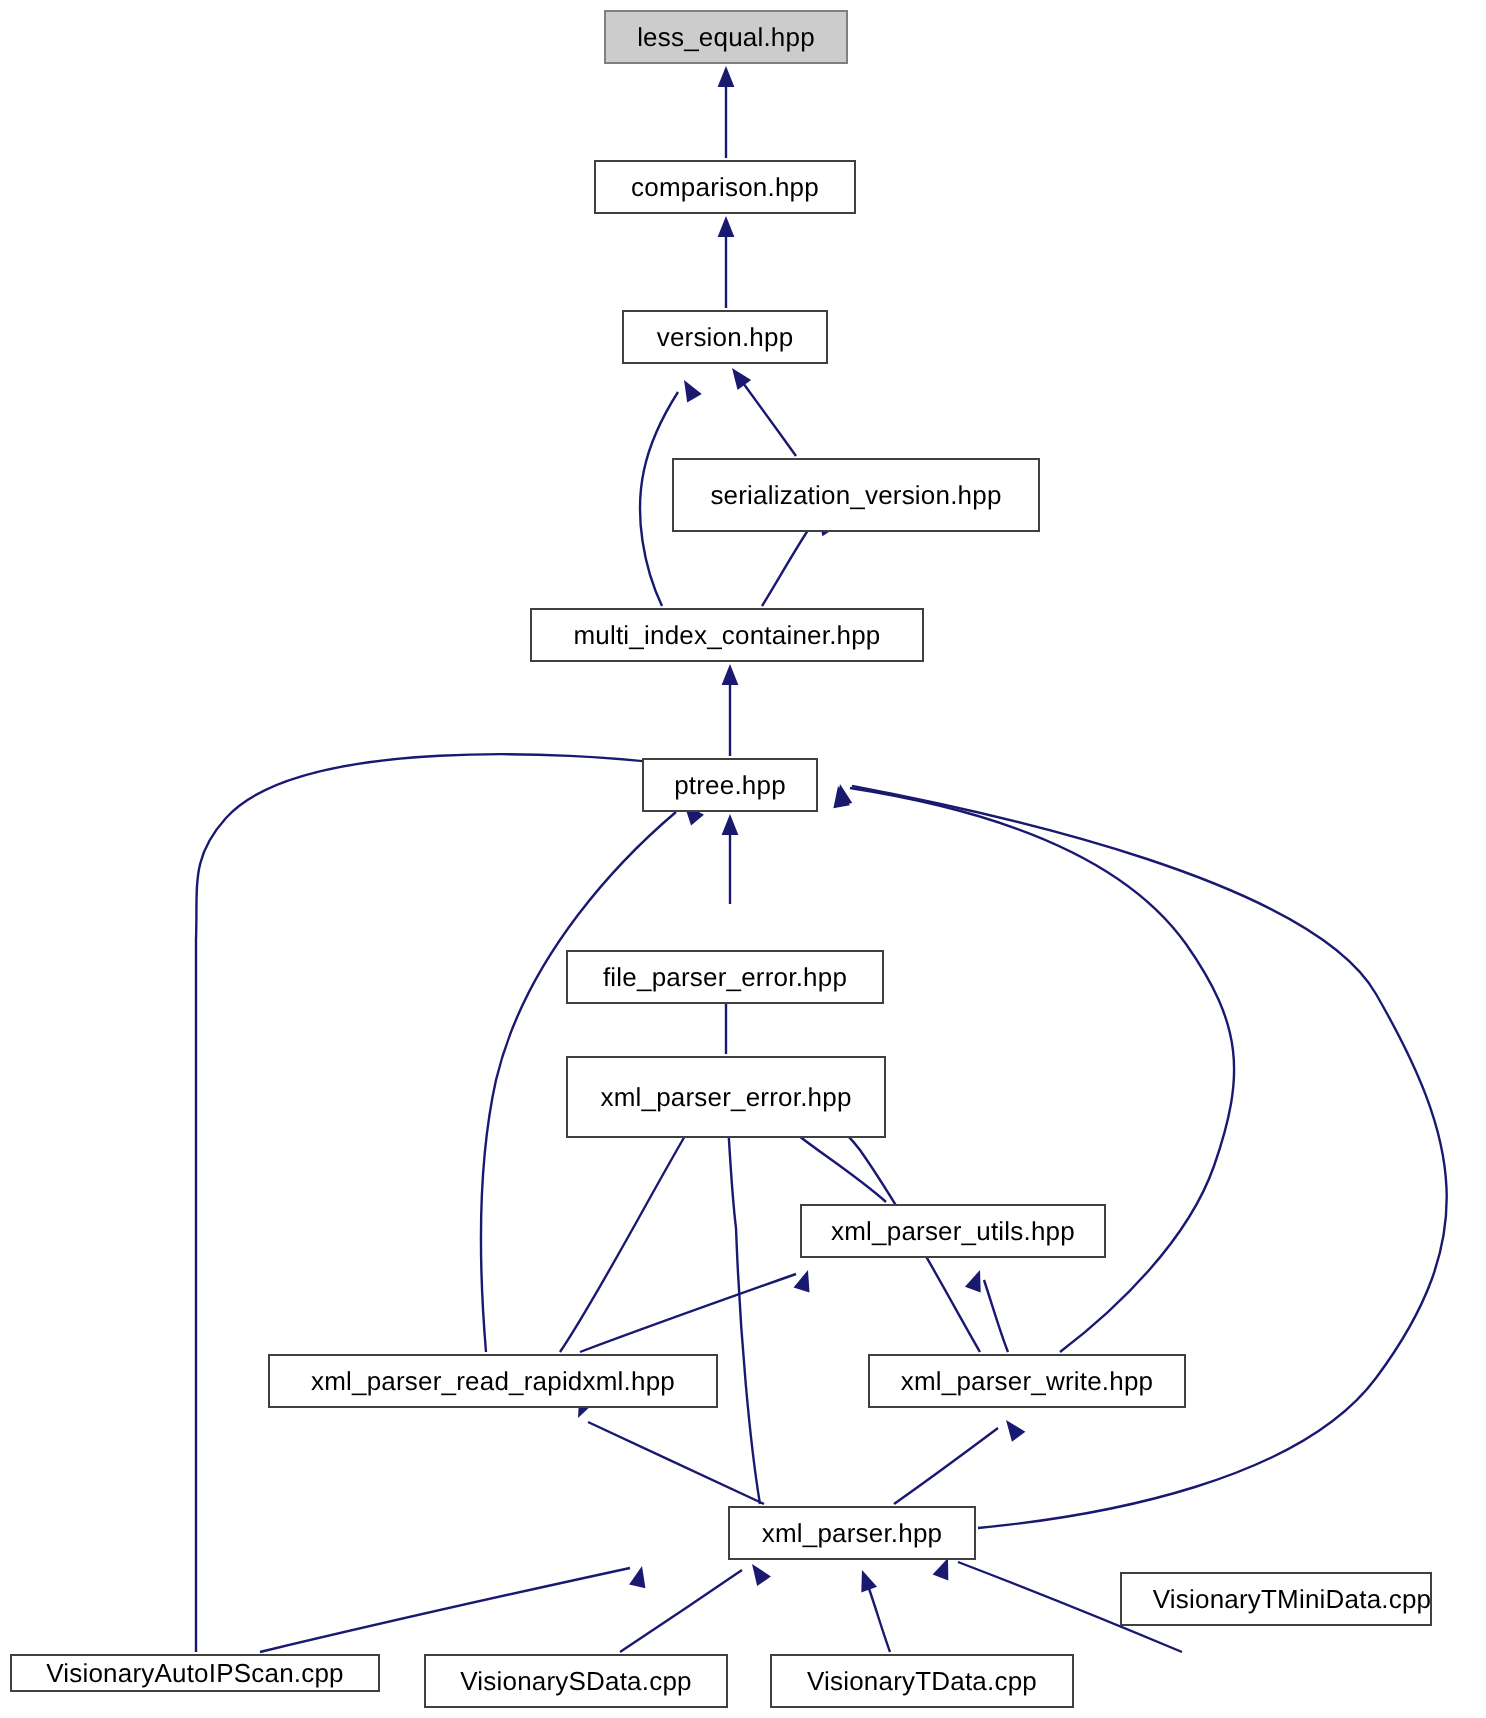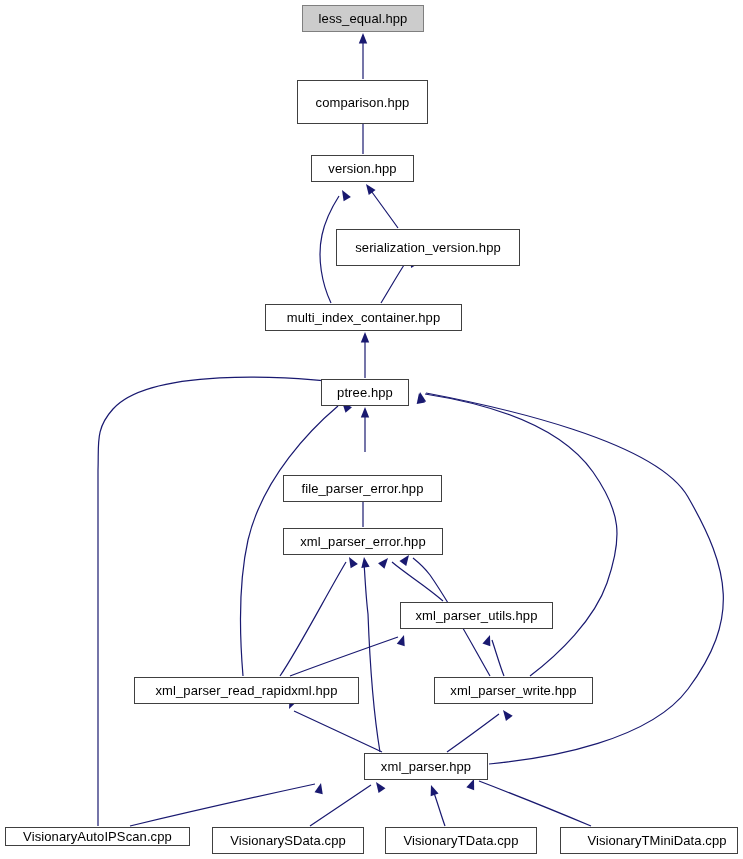--- a/index.html
+++ b/index.html
@@ -97,39 +97,39 @@
       <polygon points="0,0 -4.2,10.5 4.2,10.5" fill="#191970" transform="translate(376,782) rotate(-35)"></polygon>
       <path d="M445,826 C441,815 437,801 433,790" fill="none" stroke="#191970" stroke-width="1.2"></path>
       <polygon points="0,0 -4.2,10.5 4.2,10.5" fill="#191970" transform="translate(431,785) rotate(-20)"></polygon>
       <path d="M591,826 C560,813 513,794 479,781" fill="none" stroke="#191970" stroke-width="1.2"></path>
       <polygon points="0,0 -4.2,10.5 4.2,10.5" fill="#191970" transform="translate(474,779) rotate(21)"></polygon>
     </svg>
   <div id="node-layer">
       <div class="node highlight" style="left: 302px; top: 5px; width: 122px; height: 27px;">
         <span class="node-label">less_equal.hpp</span>
       </div>
-      <div class="node" style="left: 297px; top: 80px; width: 131px; height: 44px;">
+      <div class="node" style="left: 297px; top: 80px; width: 131px; height: 27px;">
         <span class="node-label">comparison.hpp</span>
       </div>
       <div class="node" style="left: 311px; top: 155px; width: 103px; height: 27px;">
         <span class="node-label">version.hpp</span>
       </div>
       <div class="node" style="left: 336px; top: 229px; width: 184px; height: 37px;">
         <span class="node-label">serialization_version.hpp</span>
       </div>
       <div class="node" style="left: 265px; top: 304px; width: 197px; height: 27px;">
         <span class="node-label">multi_index_container.hpp</span>
       </div>
       <div class="node" style="left: 321px; top: 379px; width: 88px; height: 27px;">
         <span class="node-label">ptree.hpp</span>
       </div>
       <div class="node" style="left: 283px; top: 453px; width: 159px; height: 27px; margin-top: 22px;">
         <span class="node-label">file_parser_error.hpp</span>
       </div>
-      <div class="node" style="left: 283px; top: 528px; width: 160px; height: 27px; text-align: center;">
+      <div class="node" style="left: 283px; top: 528px; width: 160px; height: 41px; text-align: center;">
         <span class="node-label">xml_parser_error.hpp</span>
       </div>
       <div class="node" style="left: 400px; top: 602px; width: 153px; height: 27px;">
         <span class="node-label">xml_parser_utils.hpp</span>
       </div>
       <div class="node" style="left: 134px; top: 677px; width: 225px; height: 27px;">
         <span class="node-label">xml_parser_read_rapidxml.hpp</span>
       </div>
       <div class="node" style="left: 434px; top: 677px; width: 159px; height: 27px;">
         <span class="node-label">xml_parser_write.hpp</span>
@@ -139,17 +139,17 @@
       </div>
       <div class="node" style="left: 5px; top: 827px; width: 185px; height: 19px;">
         <span class="node-label">VisionaryAutoIPScan.cpp</span>
       </div>
       <div class="node" style="left: 212px; top: 827px; width: 152px; height: 27px;">
         <span class="node-label">VisionarySData.cpp</span>
       </div>
       <div class="node" style="left: 385px; top: 827px; width: 152px; height: 27px;">
         <span class="node-label">VisionaryTData.cpp</span>
       </div>
-      <div class="node" style="left: 560px; top: 827px; width: 178px; height: 27px; padding-left: 16px;">
+      <div class="node" style="left: 560px; top: 786px; width: 156px; height: 27px; padding-left: 16px;">
         <span class="node-label">VisionaryTMiniData.cpp</span>
       </div>
     </div>
 </div>
 
 </body></html>

